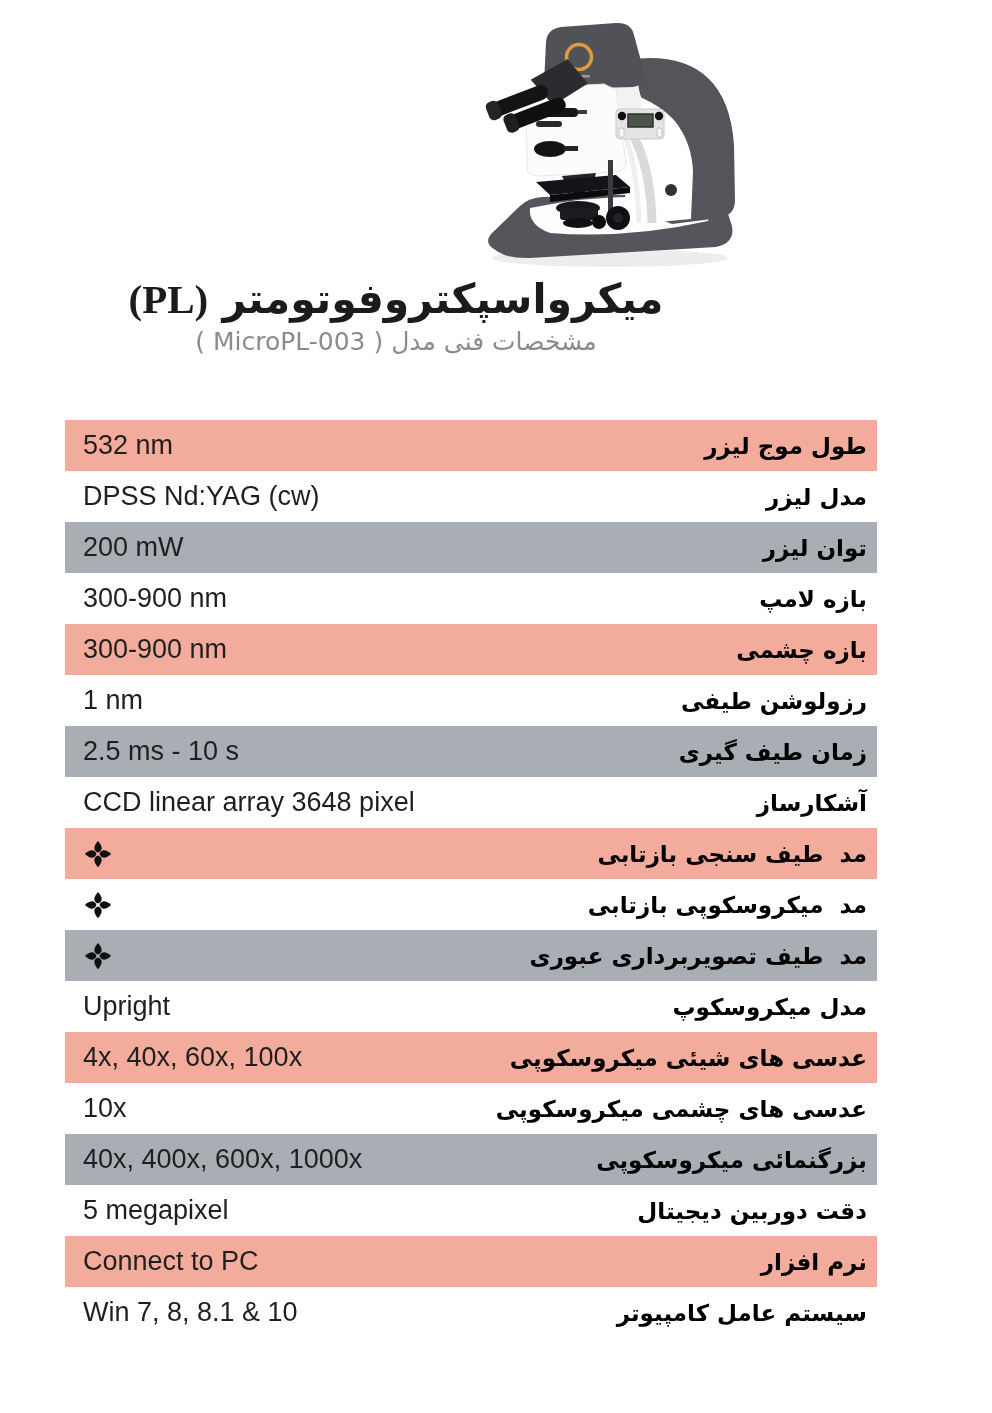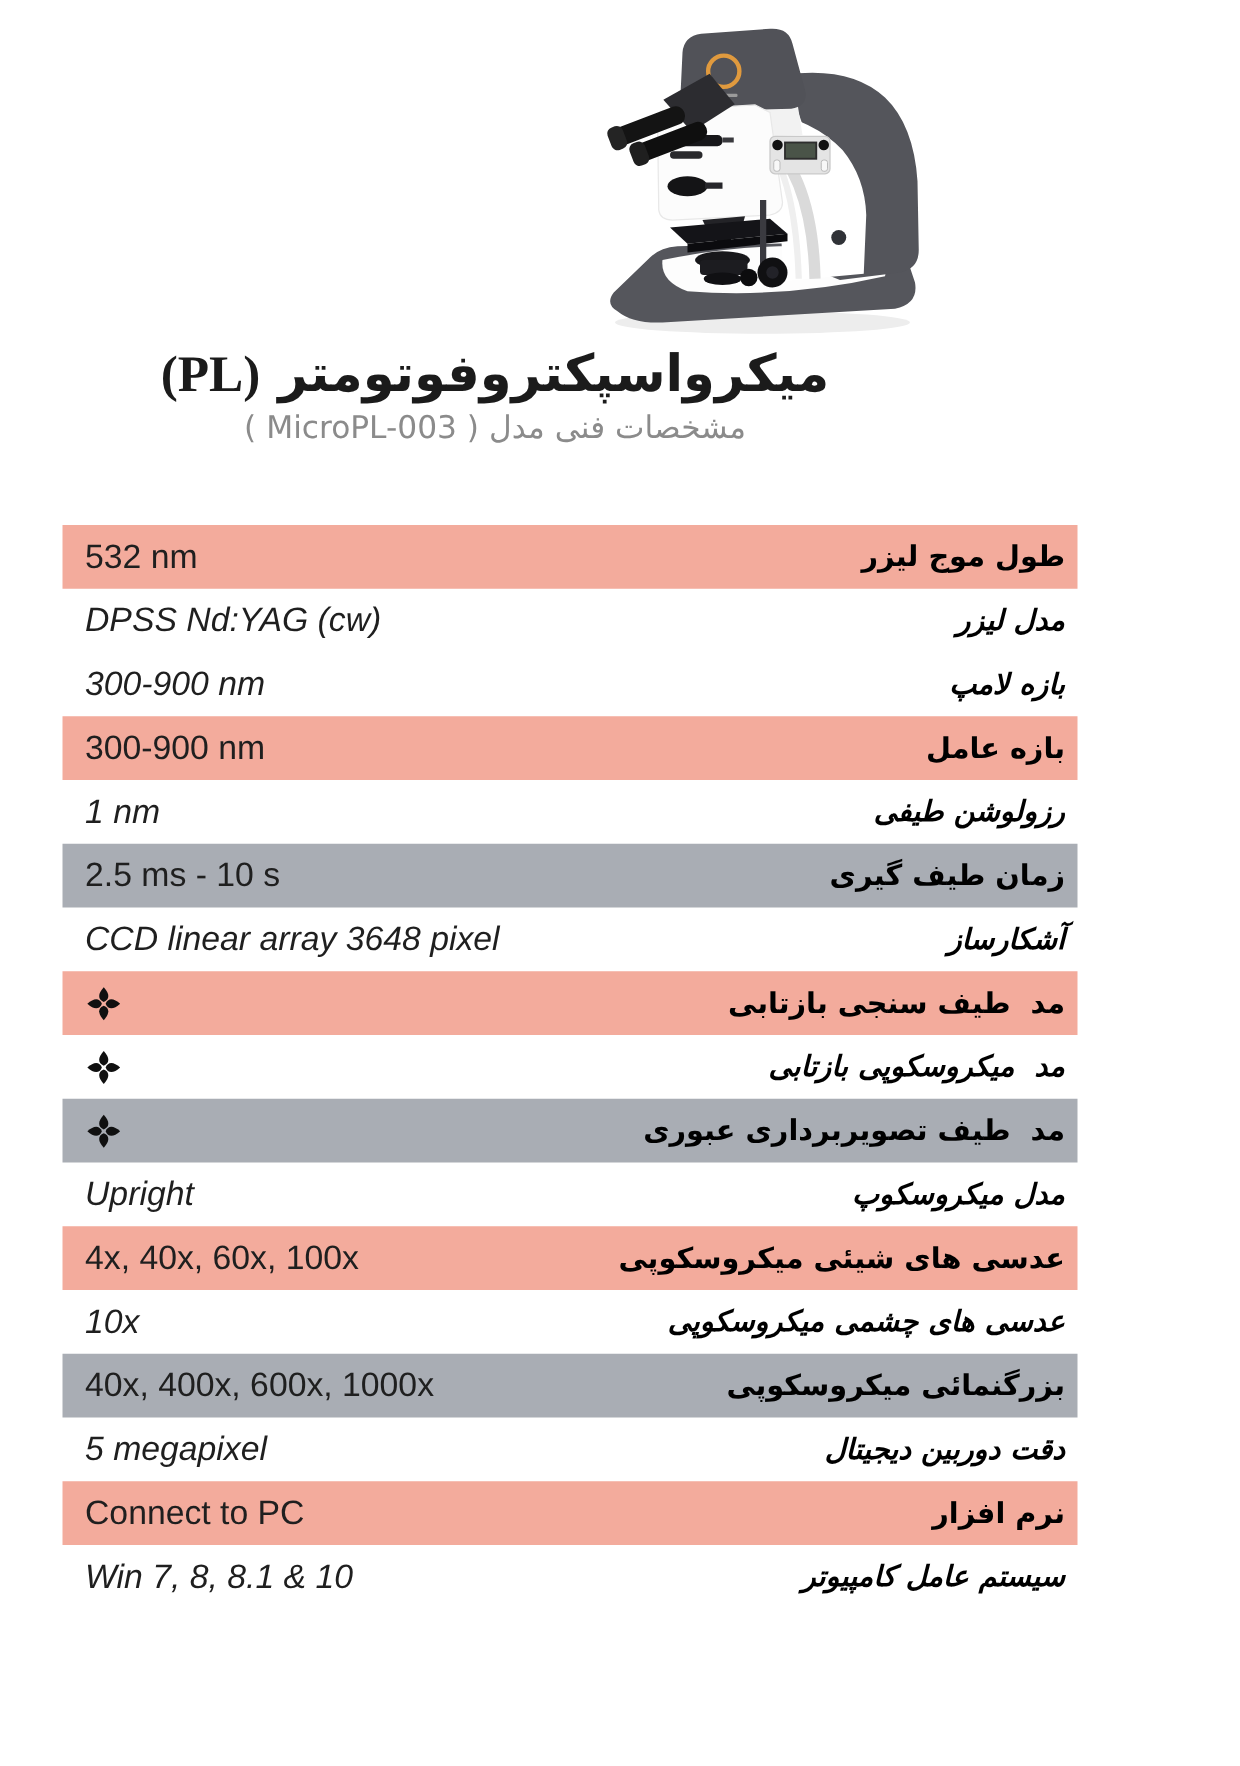--- a/index.html
+++ b/index.html
@@ -46,34 +46,34 @@
     font-family: "DejaVu Sans", sans-serif;
     font-weight: 500;
     font-size: 25px;
     color: var(--subtitle-color, #8b8b8b);
     letter-spacing: 0;
   }
 
   
   .spec-table {
     position: absolute;
-    left: 50px; top: 420px;
+    left: 65px; top: 420px;
     width: 812px;
   }
   .spec-row {
     height: 51px;
     display: flex;
     align-items: center;
     justify-content: space-between;
     box-sizing: border-box;
     padding: 0 10px 0 18px;
   }
   .bg-salmon { background: var(--row-salmon, #f3ab9c); }
   .bg-gray   { background: var(--row-gray, #a9adb4); }
-  .bg-white  { background: transparent; font-style: italic; }
+  .bg-white  { background: transparent; }
 
   .spec-value {
     font-family: "Liberation Sans", sans-serif;
     font-size: 27px;
     color: var(--text-color, #1f1f1f);
     white-space: pre;
     display: flex;
     align-items: center;
   }
   .spec-label {
@@ -163,27 +163,31 @@
 
   <div class="spec-table" id="spec-table">
       <div class="spec-row bg-salmon">
         <div class="spec-value">532 nm</div>
         <div class="spec-label">طول موج لیزر</div>
       </div>
       <div class="spec-row bg-white">
         <div class="spec-value">DPSS Nd:YAG (cw)</div>
         <div class="spec-label">مدل لیزر</div>
       </div>
+      <div class="spec-row bg-gray">
+        <div class="spec-value">200 mW</div>
+        <div class="spec-label">توان لیزر</div>
+      </div>
       <div class="spec-row bg-white">
         <div class="spec-value">300-900 nm</div>
         <div class="spec-label">بازه لامپ</div>
       </div>
       <div class="spec-row bg-salmon">
         <div class="spec-value">300-900 nm</div>
-        <div class="spec-label">بازه عامل</div>
+        <div class="spec-label">بازه چشمی</div>
       </div>
       <div class="spec-row bg-white">
         <div class="spec-value">1 nm</div>
         <div class="spec-label">رزولوشن طیفی</div>
       </div>
       <div class="spec-row bg-gray">
         <div class="spec-value">2.5 ms - 10 s</div>
         <div class="spec-label">زمان طیف گیری</div>
       </div>
       <div class="spec-row bg-white">

